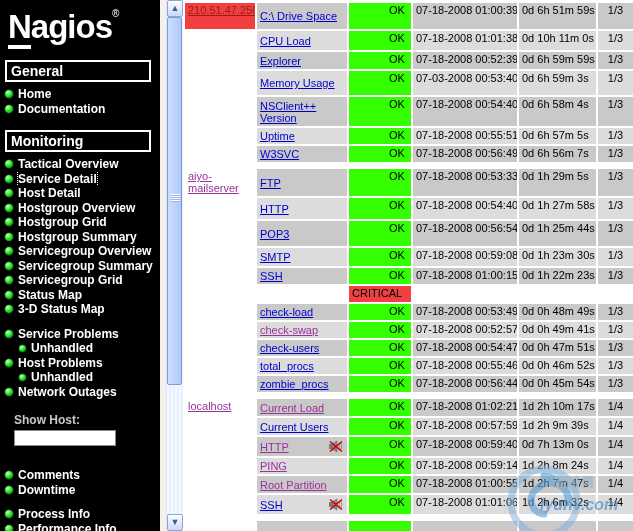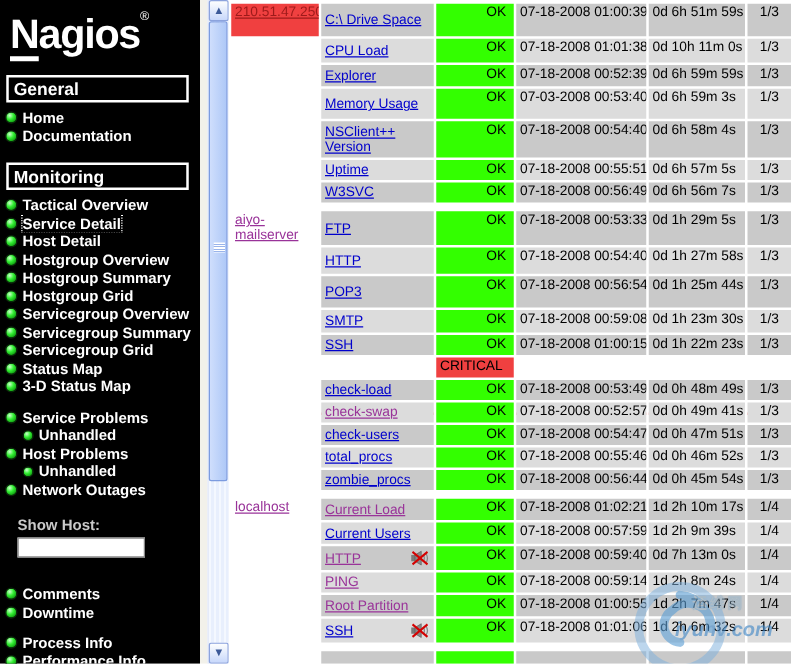--- a/index.html
+++ b/index.html
@@ -113,25 +113,25 @@
         <div class="nav-item">
           <span class="ball"></span>
           <a class="nav-link">Host Detail</a>
         </div>
         <div class="nav-item">
           <span class="ball"></span>
           <a class="nav-link">Hostgroup Overview</a>
         </div>
         <div class="nav-item">
           <span class="ball"></span>
+          <a class="nav-link">Hostgroup Grid</a>
+        </div>
+        <div class="nav-item">
+          <span class="ball"></span>
           <a class="nav-link">Hostgroup Summary</a>
-        </div>
-        <div class="nav-item">
-          <span class="ball"></span>
-          <a class="nav-link">Hostgroup Grid</a>
         </div>
         <div class="nav-item">
           <span class="ball"></span>
           <a class="nav-link">Servicegroup Overview</a>
         </div>
         <div class="nav-item">
           <span class="ball"></span>
           <a class="nav-link">Servicegroup Summary</a>
         </div>
         <div class="nav-item">

